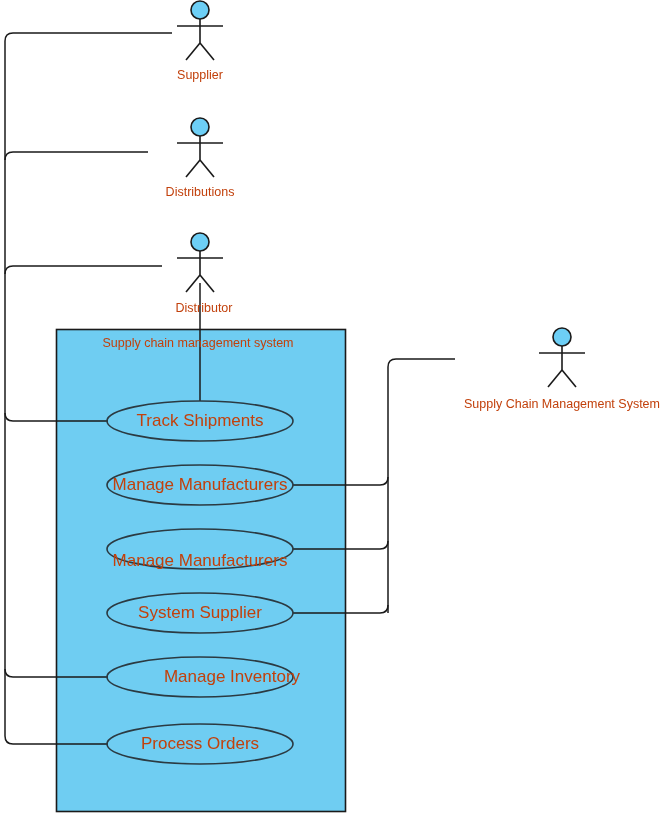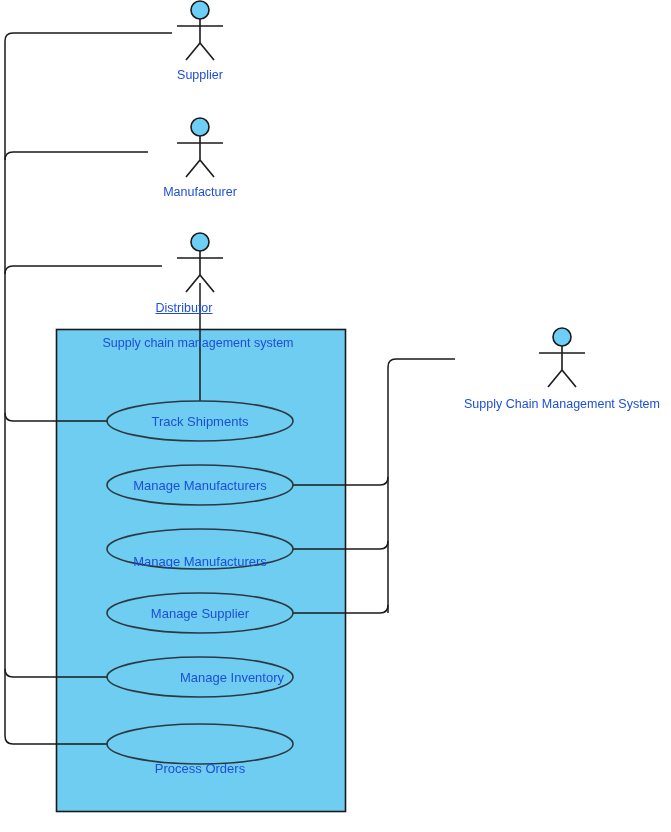--- a/index.html
+++ b/index.html
@@ -25,31 +25,31 @@
     position: absolute;
     left: 0;
     top: 0;
     width: 671px;
     height: 832px;
   }
   .actor-label,
   .usecase-label,
   .system-title {
     position: absolute;
-    color: #1d4ed8;
+    color: #c2410c;
     white-space: nowrap;
     text-align: center;
     pointer-events: none;
   }
   .actor-label {
     font-size: 12.5px;
     transform: translateX(-50%);
   }
   .usecase-label {
-    font-size: 13px;
+    font-size: 17px;
     transform: translate(-50%, -50%);
   }
   .system-title {
     font-size: 12.5px;
     transform: translateX(-50%);
   }
 </style>
 </head>
 <body>
 
@@ -136,24 +136,24 @@
         <path d="M 562 370 L 548 387"></path>
         <path d="M 562 370 L 576 387"></path>
       </g>
     </g>
 
   </svg>
 
   <div class="system-title" style="left:198px; top:336px;">Supply chain management system</div>
 
   <div class="actor-label" style="left:200px; top:68px;">Supplier</div>
-  <div class="actor-label" style="left:200px; top:185px;">Manufacturer</div>
-  <div class="actor-label" style="left:184px; top:301px;text-decoration:underline;">Distributor</div>
+  <div class="actor-label" style="left:200px; top:185px;">Distributions</div>
+  <div class="actor-label" style="left:204px; top:301px;">Distributor</div>
   <div class="actor-label" style="left:562px; top:397px;">Supply Chain Management System</div>
 
   <div class="usecase-label" style="left:200px; top:421px;">Track Shipments</div>
   <div class="usecase-label" style="left:200px; top:485px;">Manage Manufacturers</div>
   <div class="usecase-label" style="left:200px; top:549px;margin-top:12px;">Manage Manufacturers</div>
-  <div class="usecase-label" style="left:200px; top:613px;">Manage Supplier</div>
+  <div class="usecase-label" style="left:200px; top:613px;">System Supplier</div>
   <div class="usecase-label" style="left:200px; top:677px;margin-left:32px;">Manage Inventory</div>
-  <div class="usecase-label" style="left:200px; top:744px;margin-top:24px;">Process Orders</div>
+  <div class="usecase-label" style="left:200px; top:744px;">Process Orders</div>
 
 </div>
 
 </body></html>

